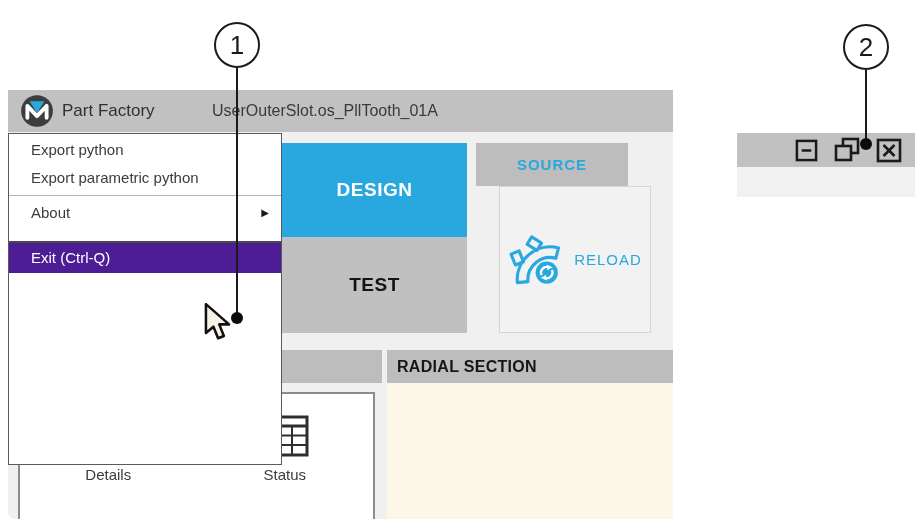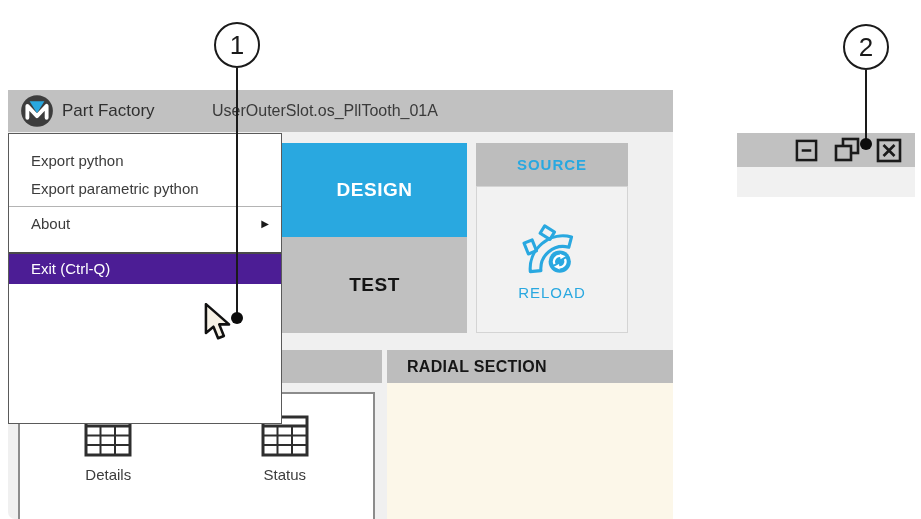--- a/index.html
+++ b/index.html
@@ -10,22 +10,22 @@
   
   #app-window { left:8px; top:90px; width:665px; height:429px; background:#f0f0f0;border-radius:7px; }
 
   #titlebar { left:0; top:0; width:665px; height:42px; background:#c1c1c1;
               display:flex; align-items:center; }
   #logo { width:34px; height:34px; margin-left:12px; }
   #app-name { font-size:17px; color:#303030; margin-left:8px; }
   #doc-title { position:absolute; left:204px; font-size:16px; color:#3a3a3a; }
 
   
-  #menu { left:0; top:43px; width:274px; height:291px; background:#ffffff;
-          border:1px solid #5a5a5a; padding-top:13px; z-index:5; }
+  #menu { left:0; top:43px; width:274px; height:332px; background:#ffffff;
+          border:1px solid #5a5a5a; padding-top:2px; z-index:5; }
   .menu-item { height:28px; line-height:28px; padding-left:22px; font-size:15px;
                color:#3c3c3c; position:relative; }
   .menu-sep { height:1px; background:#b4b4b4; margin:3px 0; }
   .menu-sep.dark { background:#4a4a4a; margin:14px 0 0 0; height:2px; }
   .menu-item.highlight { background:#4c1d95; color:#ffffff; height:30px; line-height:30px; }
   .submenu-arrow { position:absolute; right:12px; top:0; font-size:10px; color:#1a1a1a; }
 
   
   #tab-design { left:274px; top:53px; width:185px; height:94px; background:#29a8e0;
                 color:#ffffff; }
@@ -33,39 +33,39 @@
                 color:#141414; }
   .big-tab { display:flex; align-items:center; justify-content:center;
              font-size:19px; font-weight:bold; letter-spacing:0.5px; }
 
   
   #source-panel { left:468px; top:53px; width:152px; height:243px; }
   #source-header { width:152px; height:43px; background:#bdbdbd; color:#29a8e0;
                    font-size:15px; font-weight:bold; letter-spacing:1px;
                    display:flex; align-items:center; justify-content:center; }
   #reload-button { width:152px; height:147px; background:#f2f2f2; border:1px solid #d4d4d4;
-                   display:flex; flex-direction:column; align-items:center;
-                   justify-content:center; gap:4px; }
+                   display:flex; flex-direction:row; align-items:center;
+                   justify-content:center; gap:4px;margin-left:23px; }
   #reload-label { color:#29a8e0; font-size:15px; letter-spacing:1px; }
 
   
   #data-selector-header { left:2px; top:260px; width:372px; height:33px; background:#bdbdbd;
                           color:#161616; font-weight:bold; font-size:16px;
                           display:flex; align-items:center; padding-left:12px;
                           letter-spacing:0.3px; }
   #data-selector-panel { left:10px; top:302px; width:357px; height:127px; background:#ffffff;
                          border:2px solid #8c8c8c; border-bottom:none;
                          display:flex; justify-content:space-around; align-items:flex-start; }
   .selector-item { margin-top:21px; display:flex; flex-direction:column;
                    align-items:center; gap:9px; }
   .selector-label { font-size:15px; color:#3c3c3c; }
 
   #radial-header { left:379px; top:260px; width:286px; height:33px; background:#bdbdbd;
                    color:#161616; font-weight:bold; font-size:16px;
-                   display:flex; align-items:center; padding-left:20px; letter-spacing:0.3px; }
+                   display:flex; align-items:center; padding-left:10px; letter-spacing:0.3px; }
   #radial-canvas { left:379px; top:293px; width:286px; height:136px; background:#fcf7e9; }
 
   
   #controls-bar { left:737px; top:133px; width:178px; height:34px; background:#c1c1c1;
                   display:flex; align-items:center; justify-content:flex-end;
                   gap:15px; padding-right:13px; }
   #controls-strip { left:737px; top:167px; width:178px; height:30px; background:#f1f1f1; }
   .win-btn { display:flex; align-items:center; }
 
   

